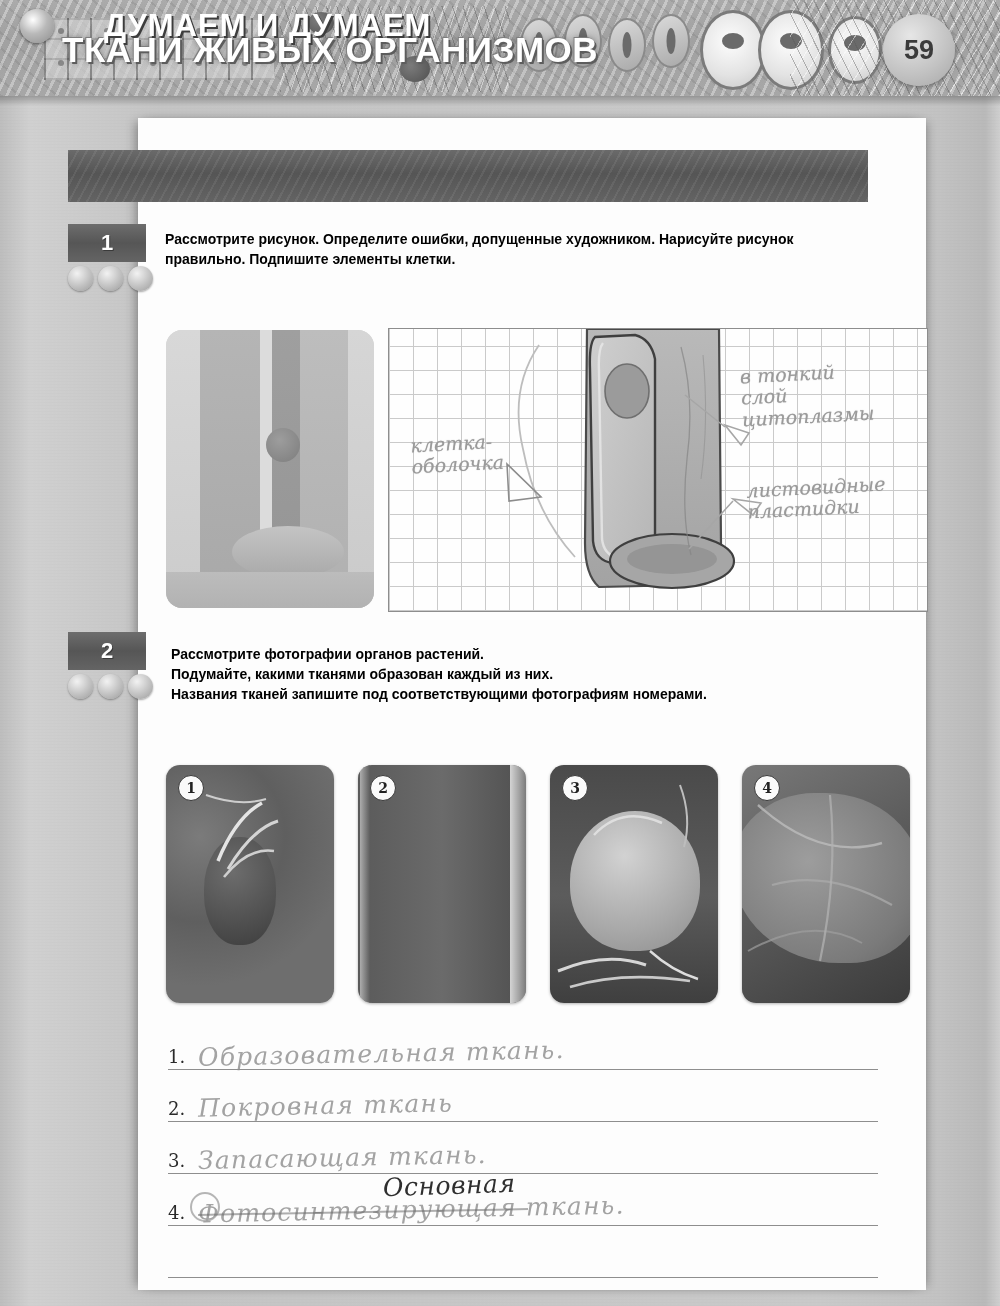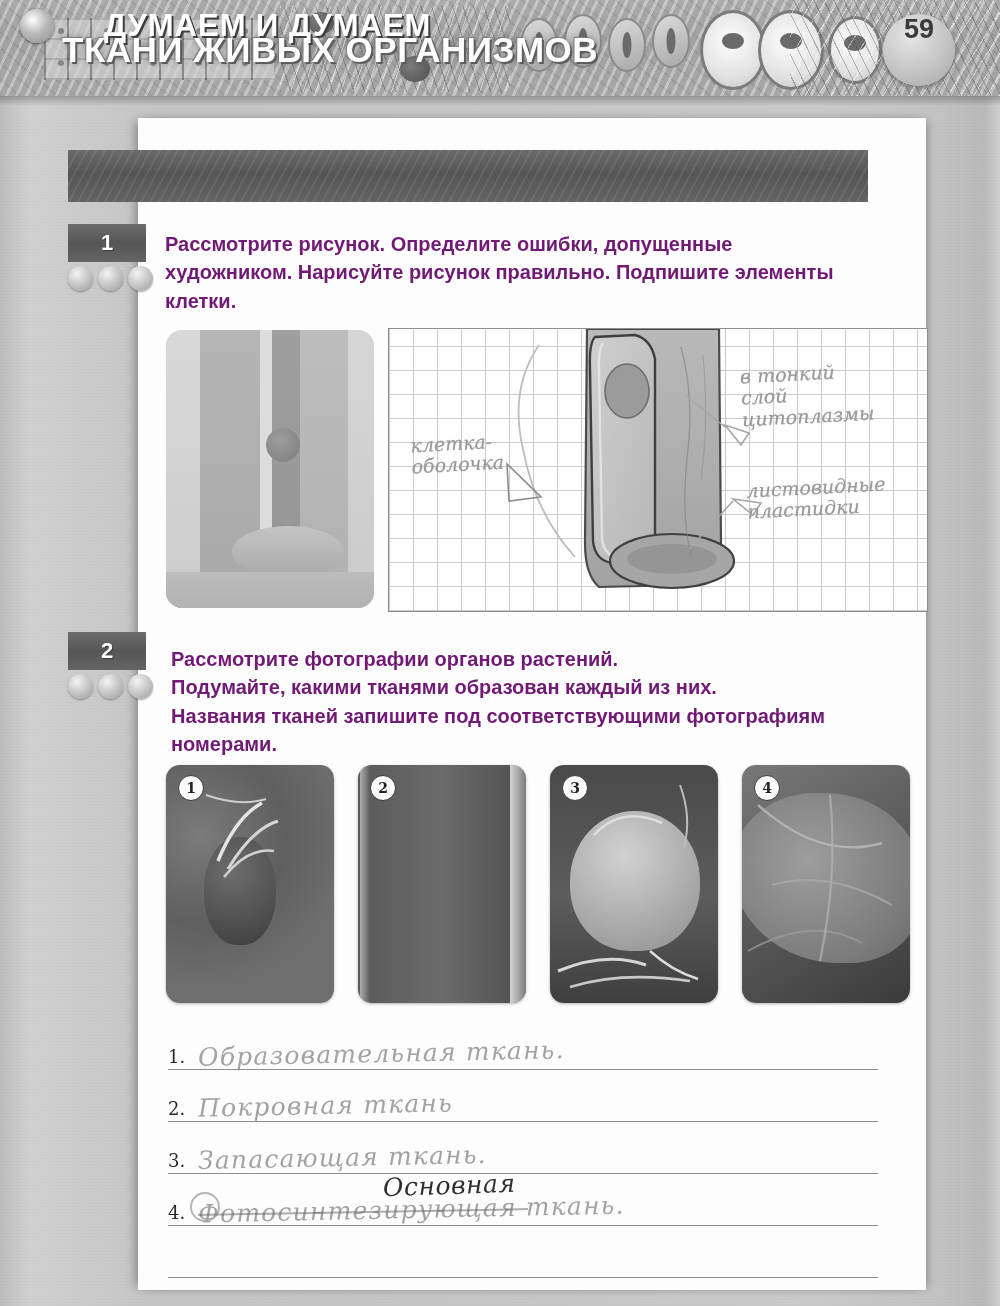--- a/index.html
+++ b/index.html
@@ -83,21 +83,21 @@
     position:absolute;left:62px;top:30px;
     font-size:35px;font-weight:bold;letter-spacing:.5px;
     color:#ffffff;
     text-shadow:2px 2px 0 #5d5d5d, -1px -1px 0 #7e7e7e, 0 0 6px rgba(60,60,60,.6);
     white-space:nowrap;
   }
   #page-number-circle{
     position:absolute;right:45px;top:14px;width:72px;height:72px;border-radius:50%;
     background:radial-gradient(circle at 38% 30%,#e6e6e6,#c2c2c2 58%,#a6a6a6);
     box-shadow:0 2px 5px rgba(0,0,0,.35);
-    display:flex;align-items:flex-start;justify-content:center;
+    display:flex;align-items:center;justify-content:center;
     font-size:27px;font-weight:bold;color:#3b3b3b;
   }
   #header-shadow{
     position:absolute;left:0;top:96px;width:1000px;height:10px;
     background:linear-gradient(180deg,rgba(0,0,0,.25),rgba(0,0,0,0));
   }
 
   
   #content-sheet{
     position:absolute;left:138px;top:118px;width:788px;height:1172px;
@@ -137,21 +137,21 @@
   .task-dots{position:absolute;display:flex;gap:5px;}
   .task-dots span{
     width:25px;height:25px;border-radius:50%;
     background:radial-gradient(circle at 36% 30%,#f2f2f2,#c6c6c6 50%,#9b9b9b);
     box-shadow:0 1px 2px rgba(0,0,0,.35);
   }
 
   
   .task-text{
     position:absolute;
-    font-size:20px;font-weight:bold;color:#701a75;line-height:1.42;
+    font-size:14px;font-weight:bold;color:#000000;line-height:1.42;
   }
 
   
   #photo-cell-micro{
     position:absolute;left:166px;top:330px;width:208px;height:278px;
     border-radius:16px;overflow:hidden;
     background:linear-gradient(180deg,#d4d4d4,#c9c9c9);
   }
   .micro-strip{position:absolute;top:0;height:100%;}
   .micro-blob{position:absolute;border-radius:50%;}

